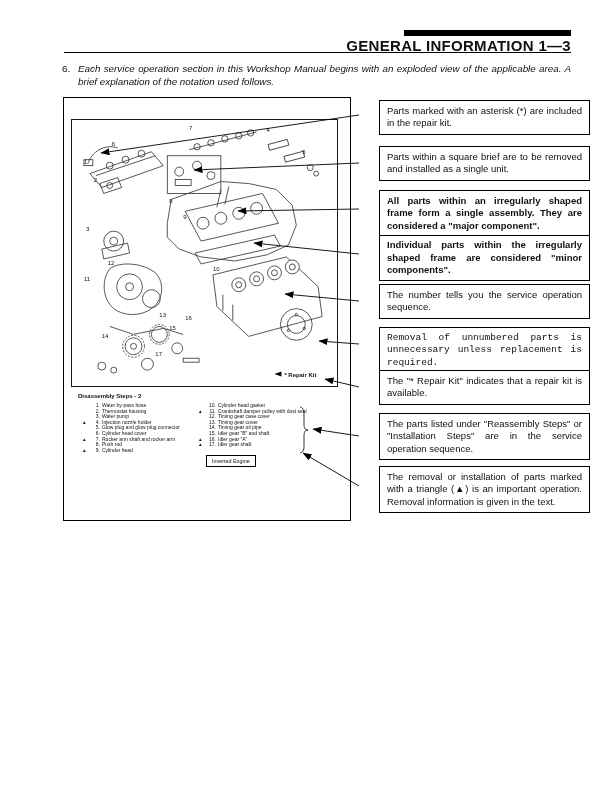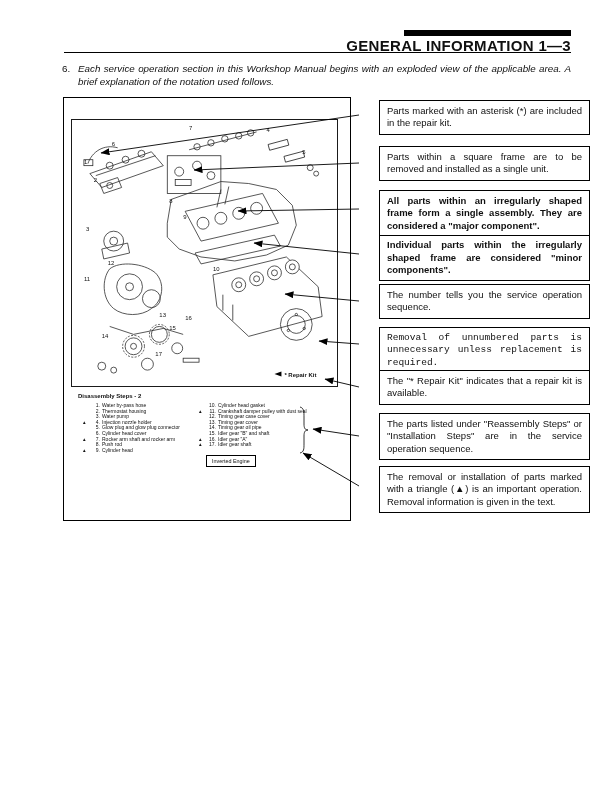--- a/index.html
+++ b/index.html
@@ -300,21 +300,21 @@
       </div>
     </div>
 
     <div class="inverted-engine">Inverted Engine</div>
   </div>
 
   <div class="callout c1">
     <div>Parts marked with an asterisk (*) are included in the repair kit.</div>
   </div>
   <div class="callout c2">
-    <div>Parts within a square frame are to be removed and installed as a single unit.</div>
+    <div>Parts within a square brief are to be removed and installed as a single unit.</div>
   </div>
   <div class="callout c3">
     <div>All parts within an irregularly shaped frame form a single assembly.  They are considered a "major component".</div>
     <div class="divider"></div>
     <div>Individual parts within the irregularly shaped frame are considered "minor components".</div>
   </div>
   <div class="callout c4">
     <div>The number tells you the service operation sequence.</div>
   </div>
   <div class="callout c5">

